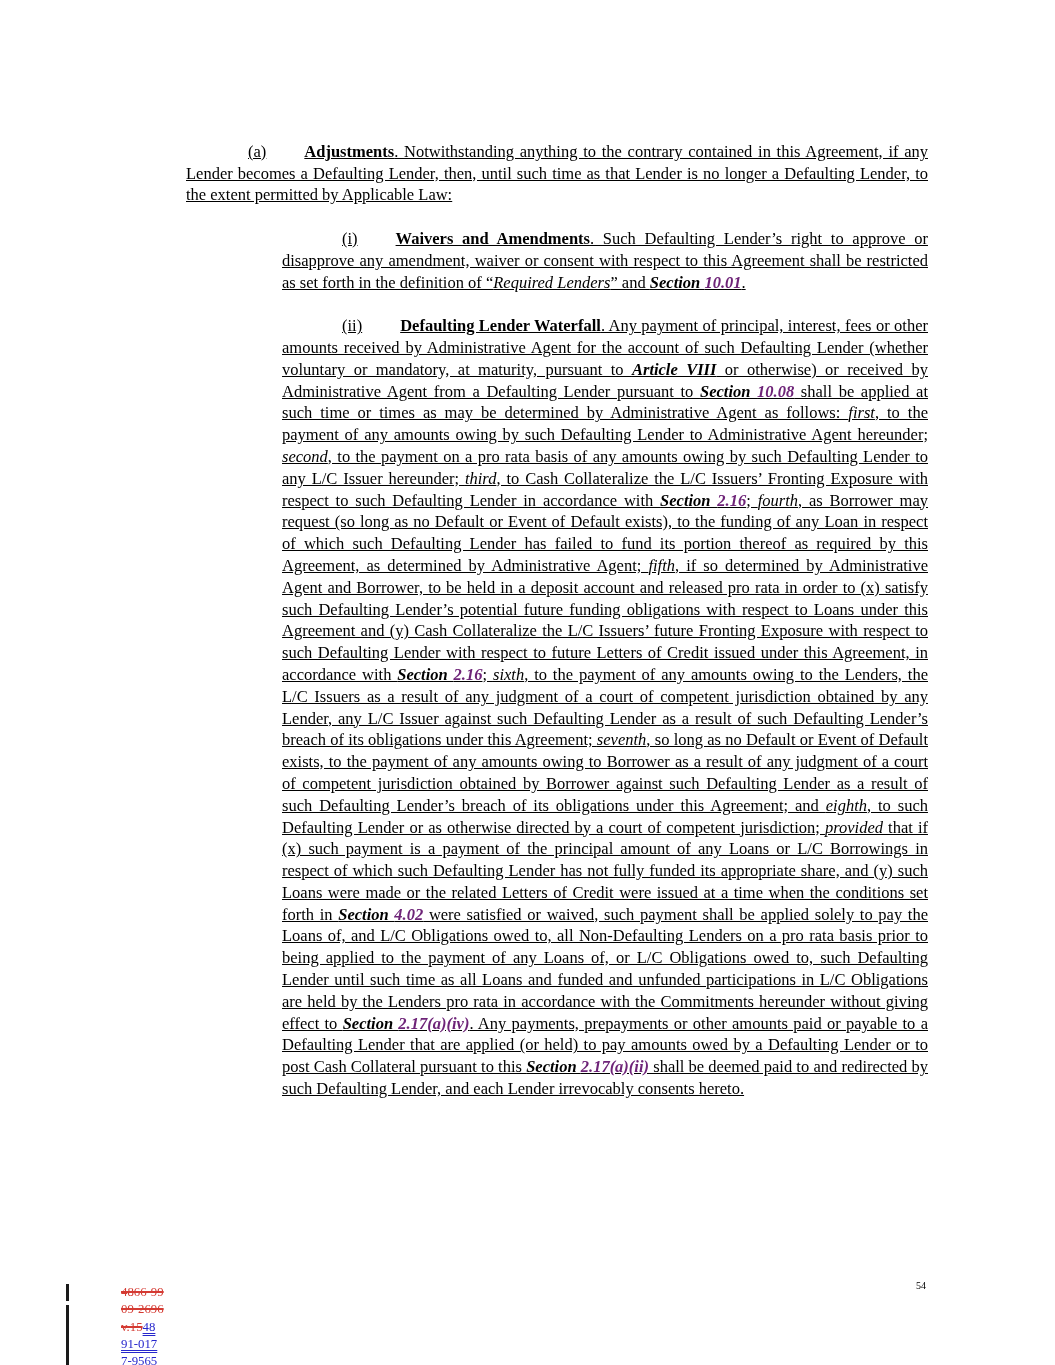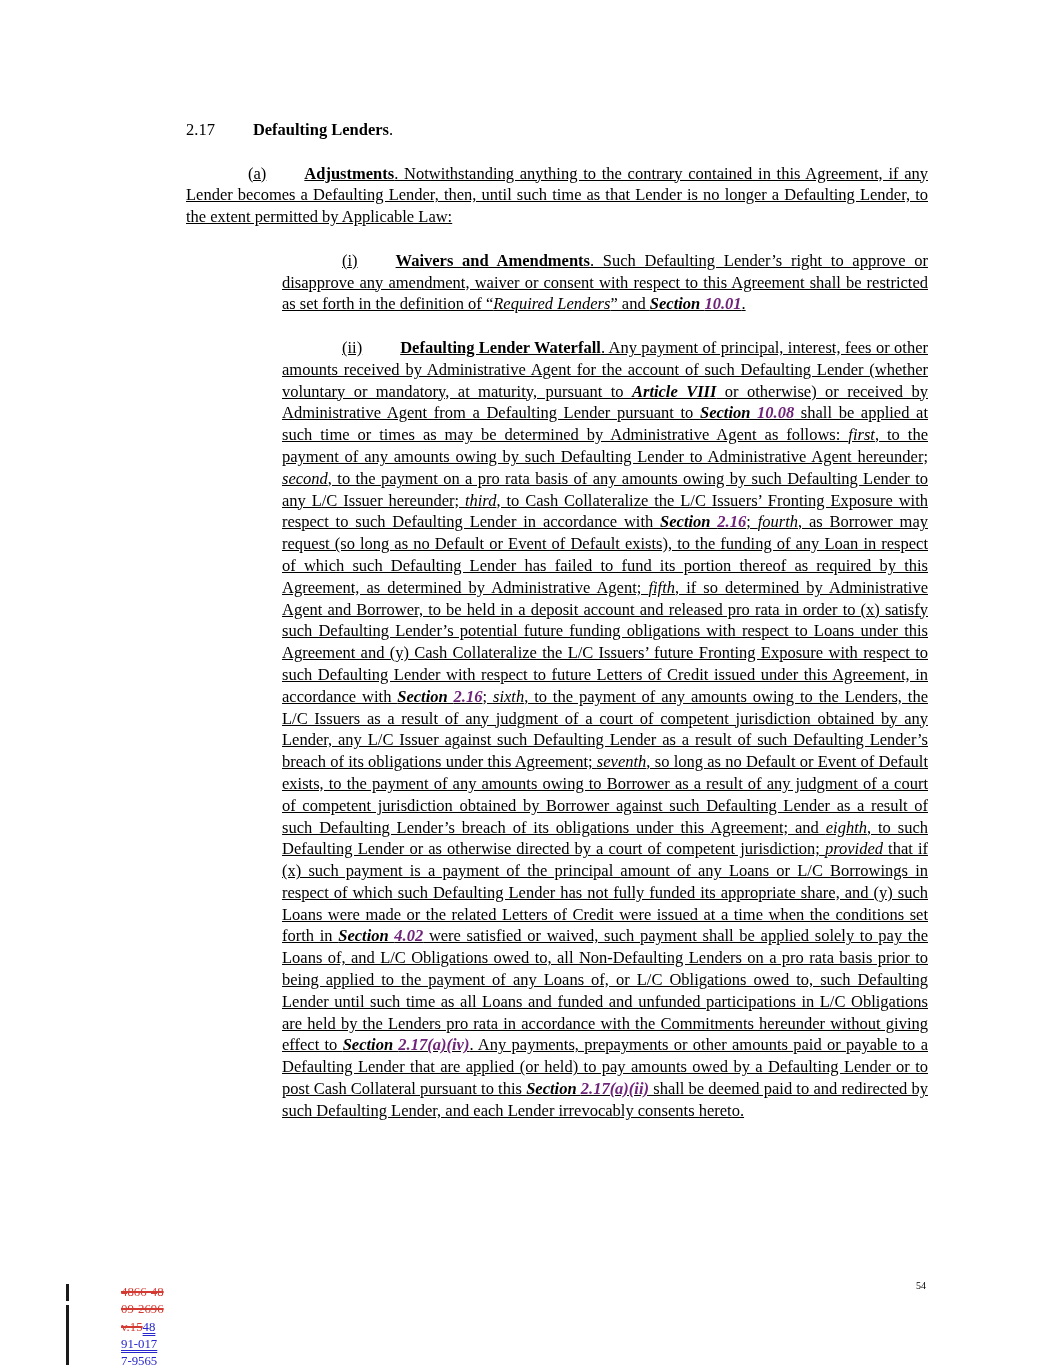--- a/index.html
+++ b/index.html
@@ -70,34 +70,33 @@
     font-size: 10px;
     line-height: 20px;
   }
 </style>
 </head>
 <body>
 
 <div class="page">
 
   <main class="content">
-    <p class="heading"><span class="run-n">2.17</span><span class="run-tab"></span><span class="run-b">Defaulting Lenders</span><span class="run-n">.</span></p>
 
     <p class="para indent-0"><span class="run-n">(a)</span><span class="run-tab"></span><span class="run-b">Adjustments</span><span class="run-n">. Notwithstanding anything to the contrary contained in this Agreement, if any Lender becomes a Defaulting Lender, then, until such time as that Lender is no longer a Defaulting Lender, to the extent permitted by Applicable Law:</span></p>
 
     <p class="para indent-1"><span class="run-n">(i)</span><span class="run-tab"></span><span class="run-b">Waivers and Amendments</span><span class="run-n">. Such Defaulting Lender’s right to approve or disapprove any amendment, waiver or consent with respect to this Agreement shall be restricted as set forth in the definition of “</span><span class="run-i">Required Lenders</span><span class="run-n">” and </span><span class="run-bi">Section </span><span class="run-ref">10.01</span><span class="run-n">.</span></p>
 
     <p class="para indent-1"><span class="run-n">(ii)</span><span class="run-tab"></span><span class="run-b">Defaulting Lender Waterfall</span><span class="run-n">. Any payment of principal, interest, fees or other amounts received by Administrative Agent for the account of such Defaulting Lender (whether voluntary or mandatory, at maturity, pursuant to </span><span class="run-bi">Article VIII</span><span class="run-n"> or otherwise) or received by Administrative Agent from a Defaulting Lender pursuant to </span><span class="run-bi">Section </span><span class="run-ref">10.08</span><span class="run-n"> shall be applied at such time or times as may be determined by Administrative Agent as follows: </span><span class="run-i">first</span><span class="run-n">, to the payment of any amounts owing by such Defaulting Lender to Administrative Agent hereunder; </span><span class="run-i">second</span><span class="run-n">, to the payment on a pro rata basis of any amounts owing by such Defaulting Lender to any L/C Issuer hereunder; </span><span class="run-i">third</span><span class="run-n">, to Cash Collateralize the L/C Issuers’ Fronting Exposure with respect to such Defaulting Lender in accordance with </span><span class="run-bi">Section </span><span class="run-ref">2.16</span><span class="run-n">; </span><span class="run-i">fourth</span><span class="run-n">, as Borrower may request (so long as no Default or Event of Default exists), to the funding of any Loan in respect of which such Defaulting Lender has failed to fund its portion thereof as required by this Agreement, as determined by Administrative Agent; </span><span class="run-i">fifth</span><span class="run-n">, if so determined by Administrative Agent and Borrower, to be held in a deposit account and released pro rata in order to (x) satisfy such Defaulting Lender’s potential future funding obligations with respect to Loans under this Agreement and (y) Cash Collateralize the L/C Issuers’ future Fronting Exposure with respect to such Defaulting Lender with respect to future Letters of Credit issued under this Agreement, in accordance with </span><span class="run-bi">Section </span><span class="run-ref">2.16</span><span class="run-n">; </span><span class="run-i">sixth</span><span class="run-n">, to the payment of any amounts owing to the Lenders, the L/C Issuers as a result of any judgment of a court of competent jurisdiction obtained by any Lender, any L/C Issuer against such Defaulting Lender as a result of such Defaulting Lender’s breach of its obligations under this Agreement; </span><span class="run-i">seventh</span><span class="run-n">, so long as no Default or Event of Default exists, to the payment of any amounts owing to Borrower as a result of any judgment of a court of competent jurisdiction obtained by Borrower against such Defaulting Lender as a result of such Defaulting Lender’s breach of its obligations under this Agreement; and </span><span class="run-i">eighth</span><span class="run-n">, to such Defaulting Lender or as otherwise directed by a court of competent jurisdiction; </span><span class="run-i">provided</span><span class="run-n"> that if (x) such payment is a payment of the principal amount of any Loans or L/C Borrowings in respect of which such Defaulting Lender has not fully funded its appropriate share, and (y) such Loans were made or the related Letters of Credit were issued at a time when the conditions set forth in </span><span class="run-bi">Section </span><span class="run-ref">4.02</span><span class="run-n"> were satisfied or waived, such payment shall be applied solely to pay the Loans of, and L/C Obligations owed to, all Non-Defaulting Lenders on a pro rata basis prior to being applied to the payment of any Loans of, or L/C Obligations owed to, such Defaulting Lender until such time as all Loans and funded and unfunded participations in L/C Obligations are held by the Lenders pro rata in accordance with the Commitments hereunder without giving effect to </span><span class="run-bi">Section </span><span class="run-ref">2.17(a)(iv)</span><span class="run-n">. Any payments, prepayments or other amounts paid or payable to a Defaulting Lender that are applied (or held) to pay amounts owed by a Defaulting Lender or to post Cash Collateral pursuant to this </span><span class="run-bi">Section </span><span class="run-ref">2.17(a)(ii)</span><span class="run-n"> shall be deemed paid to and redirected by such Defaulting Lender, and each Lender irrevocably consents hereto.</span></p>
   </main>
 
   <div class="changebar changebar-1"></div>
   <div class="changebar changebar-2"></div>
 
   <div class="doc-id">
-    <div class="doc-id-line"><span class="run-del">4866-48</span></div>
+    <div class="doc-id-line"><span class="run-del">4866-99</span></div>
     <div class="doc-id-line"><span class="run-del">09-2696</span></div>
     <div class="doc-id-line"><span class="run-del">v.15</span><span class="run-ins">48</span></div>
     <div class="doc-id-line"><span class="run-ins">91-017</span></div>
     <div class="doc-id-line"><span class="run-ins">7-9565</span></div>
   </div>
 
   <div class="page-number">54</div>
 
 </div>
 

